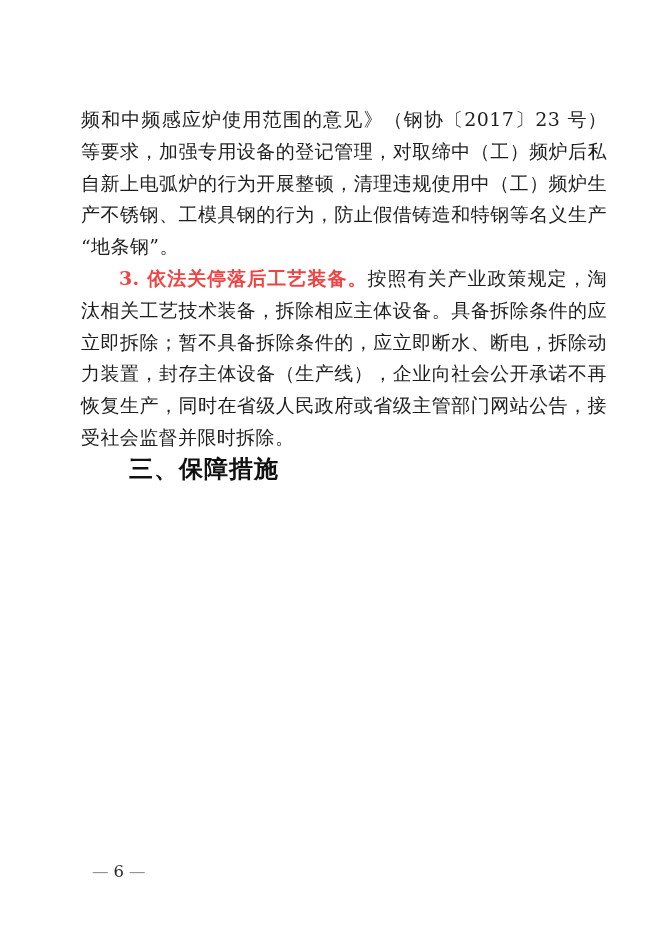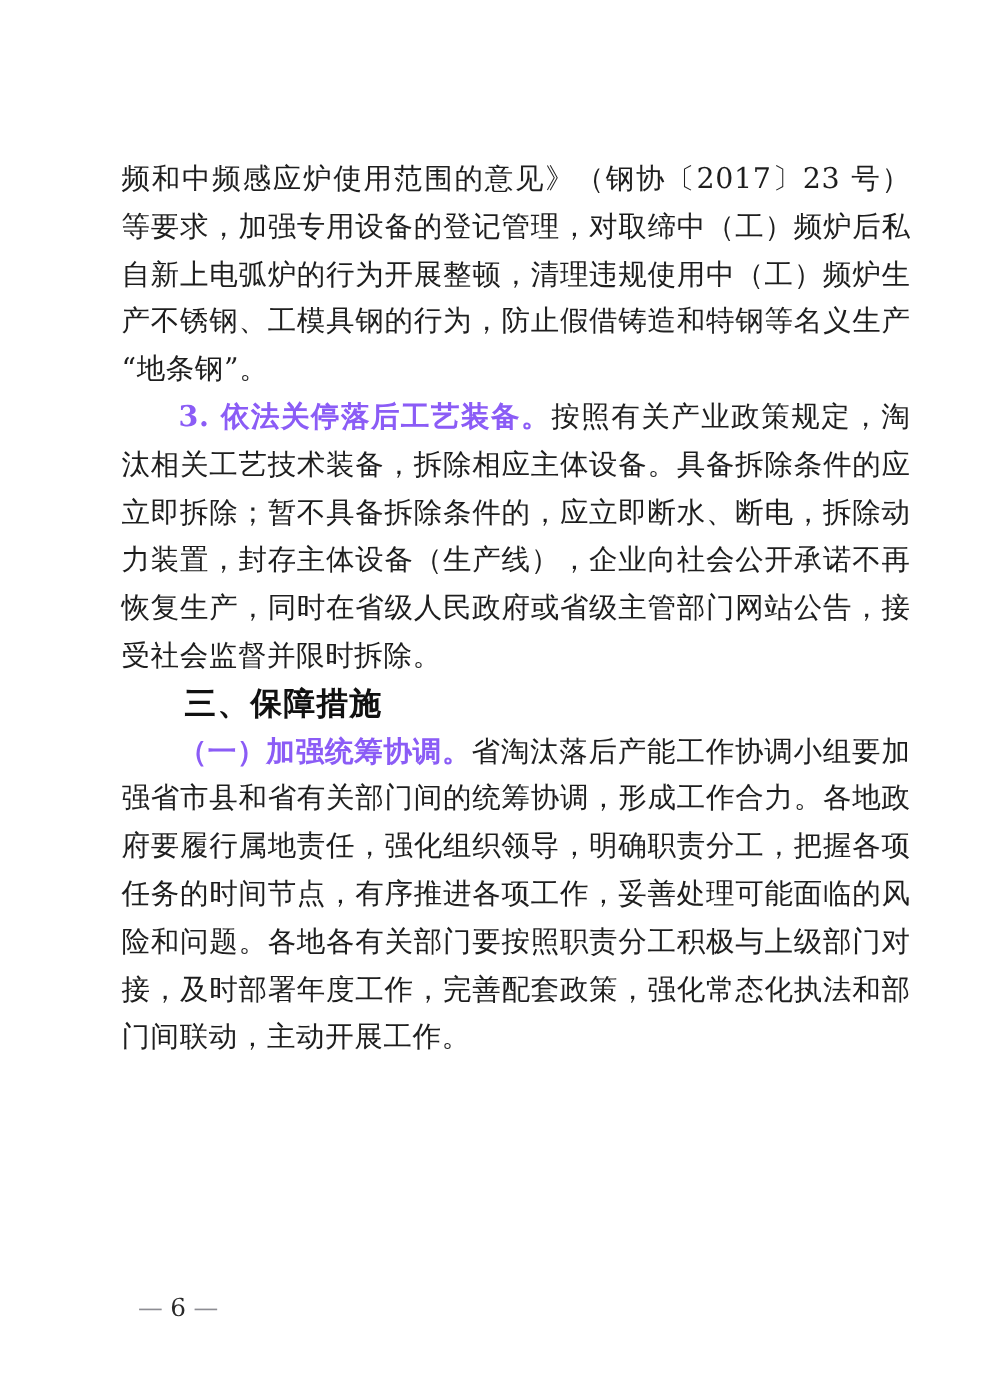--- a/index.html
+++ b/index.html
@@ -30,25 +30,25 @@
   }
   .para {
     margin: 0;
     text-indent: 2em;
   }
   .para.no-indent {
     text-indent: 0;
   }
   .lead {
     font-weight: bold;
-    color: #8b5cf6;
+    color: #ef4444;
   }
   .section-heading {
     margin: 0;
-    font-size: 21px;
+    font-size: 24px;
     line-height: 31.8px;
     font-weight: bold;
     text-indent: 2em;
     color: #111111;
     font-family: "DejaVu Sans", "Liberation Sans", sans-serif;
     letter-spacing: 1px;
   }
   .page-footer {
     position: absolute;
     left: 87px;
@@ -70,19 +70,18 @@
 
 <div class="page">
   <main class="text-block">
 
     <p class="para no-indent"><span>频和中频感应炉使用范围的意见》（钢协〔2017〕23 号）等要求，加强专用设备的登记管理，对取缔中（工）频炉后私自新上电弧炉的行为开展整顿，清理违规使用中（工）频炉生产不锈钢、工模具钢的行为，防止假借铸造和特钢等名义生产“地条钢”。</span></p>
 
     <p class="para"><b class="lead">3. 依法关停落后工艺装备。</b><span>按照有关产业政策规定，淘汰相关工艺技术装备，拆除相应主体设备。具备拆除条件的应立即拆除；暂不具备拆除条件的，应立即断水、断电，拆除动力装置，封存主体设备（生产线），企业向社会公开承诺不再恢复生产，同时在省级人民政府或省级主管部门网站公告，接受社会监督并限时拆除。</span></p>
 
     <h2 class="section-heading">三、保障措施</h2>
 
-    <p class="para"><b class="lead">（一）加强统筹协调。</b><span>省淘汰落后产能工作协调小组要加强省市县和省有关部门间的统筹协调，形成工作合力。各地政府要履行属地责任，强化组织领导，明确职责分工，把握各项任务的时间节点，有序推进各项工作，妥善处理可能面临的风险和问题。各地各有关部门要按照职责分工积极与上级部门对接，及时部署年度工作，完善配套政策，强化常态化执法和部门间联动，主动开展工作。</span></p>
 
 
   </main>
 
   <footer class="page-footer"><span class="dash">—</span><span class="num">6</span><span class="dash">—</span></footer>
 </div>
 
 </body></html>

